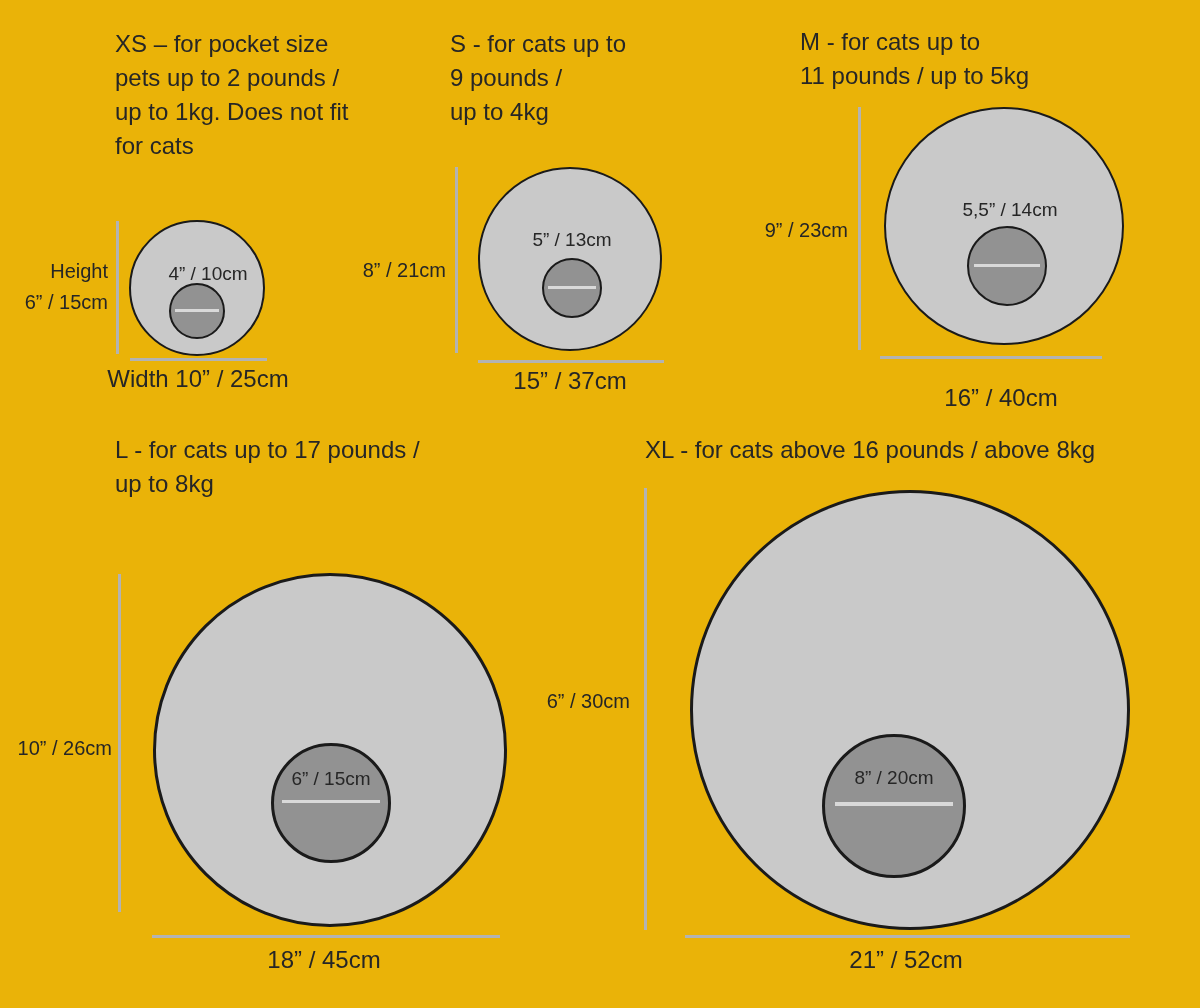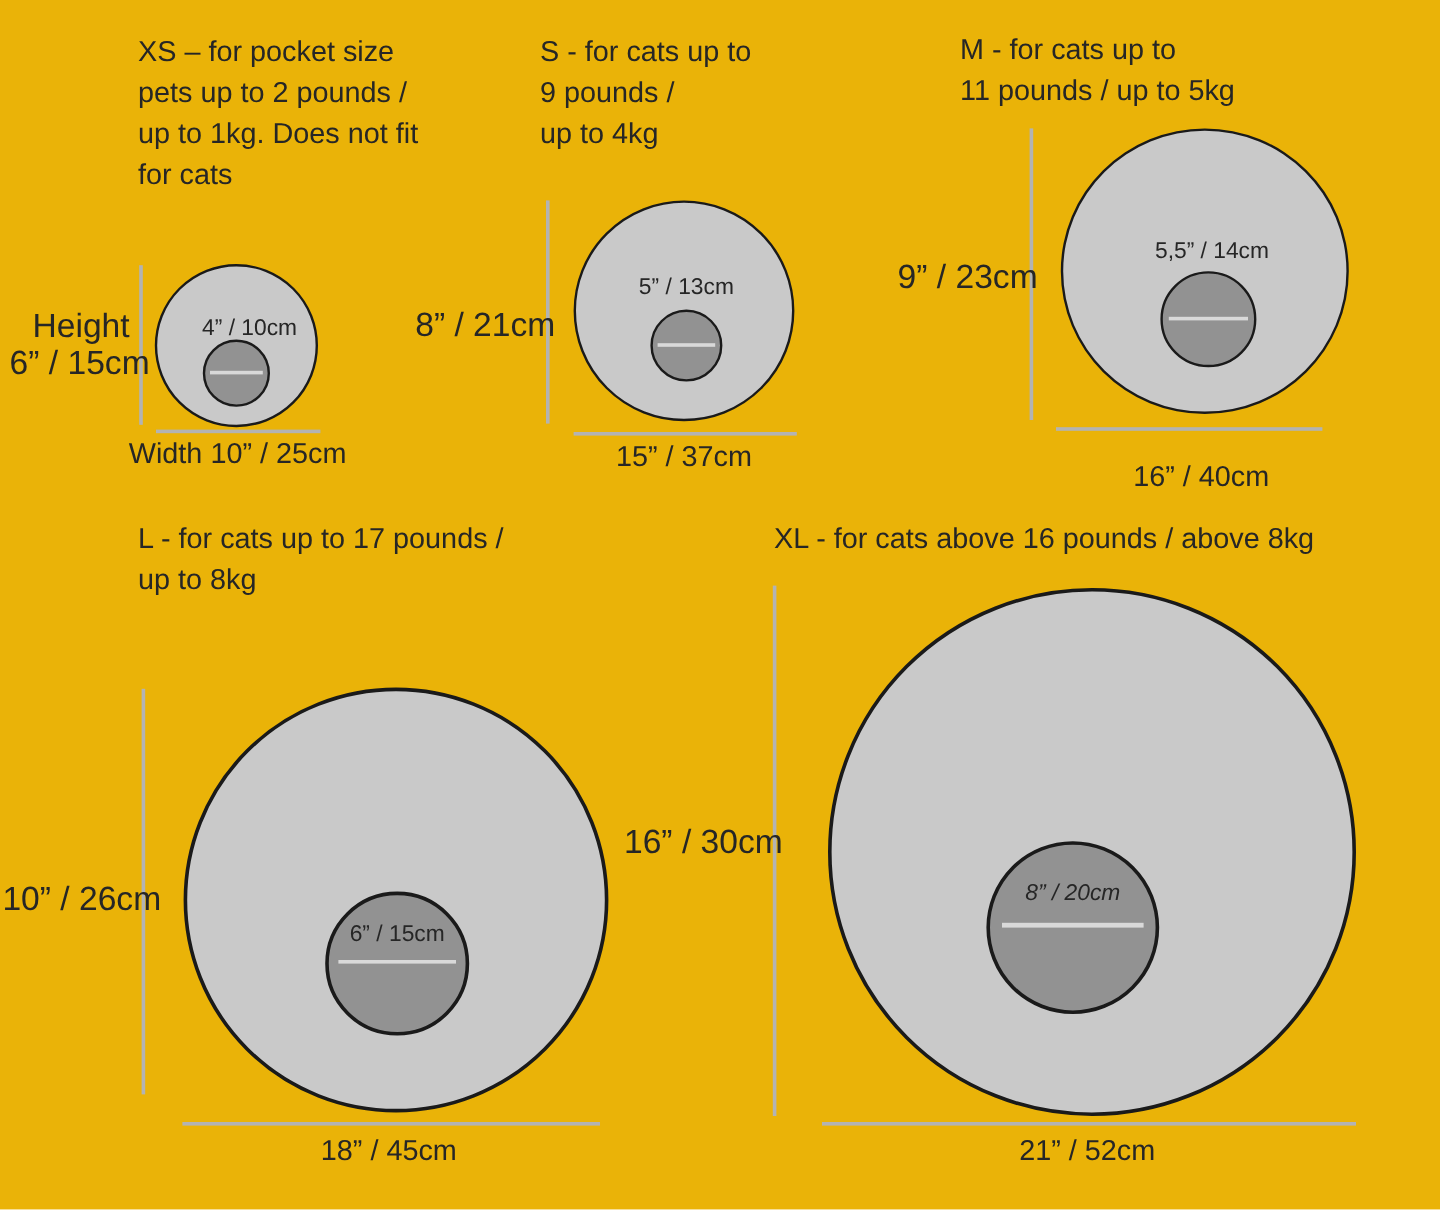--- a/index.html
+++ b/index.html
@@ -5,21 +5,21 @@
   html, body { margin:0; padding:0; background:#ffffff; }
   #canvas {
     position:relative;
     width:1200px; height:1008px;
     background:#eab308;
     font-family:"Liberation Sans", sans-serif;
     color:#262626;
     overflow:hidden;
   }
   .title { position:absolute; font-size:24px; line-height:34px; white-space:nowrap; }
-  .hlabel { position:absolute; font-size:28px; line-height:31px; white-space:nowrap; }
+  .hlabel { position:absolute; font-size:20px; line-height:31px; white-space:nowrap; }
   .wlabel { position:absolute; font-size:24px; text-align:center; white-space:nowrap; }
   .elabel { position:absolute; font-size:19px; text-align:center; white-space:nowrap; }
   .vline { position:absolute; width:3px; background:#b3b3b3; }
   .wline { position:absolute; height:3px; background:#b3b3b3; }
   .outer {
     position:absolute; border-radius:50%;
     background:#c9c9c9; border:2px solid #1a1a1a; box-sizing:border-box;
   }
   .inner {
     position:absolute; border-radius:50%;
@@ -70,21 +70,21 @@
   .l .inner .divider { top:54px; }
   .l .inner .elabel-in { top:22px; }
   .l .wline  { left:152px; top:935px; width:348px; }
   .l .wlabel { left:224px; top:946px; width:200px; }
 
   
   .xl .title  { left:645px; top:433px; }
   .xl .vline  { left:644px; top:488px; height:442px; }
   .xl .hlabel { left:520px; top:686px; width:110px; text-align:right; }
   .xl .outer  { left:690px; top:490px; width:440px; height:440px; border-width:3px; }
-  .xl .inner  { left:822px; top:701px; width:144px; height:144px; border-width:3px;font-style:italic; }
+  .xl .inner  { left:822px; top:734px; width:144px; height:144px; border-width:3px; }
   .xl .inner .divider { top:65px; height:4px; }
   .xl .inner .elabel-in { top:30px; }
   .xl .wline  { left:685px; top:935px; width:445px; }
   .xl .wlabel { left:806px; top:946px; width:200px; }
 </style>
 </head>
 <body>
 
 <div id="canvas">
 
@@ -156,21 +156,21 @@
     </div>
     <div class="wline"></div>
     <div class="wlabel">18” / 45cm</div>
   </div>
 
   <div class="xl">
     <div class="title">
       <div>XL - for cats above 16 pounds / above 8kg</div>
     </div>
     <div class="vline"></div>
-    <div class="hlabel">16” / 30cm</div>
+    <div class="hlabel">6” / 30cm</div>
     <div class="outer"></div>
     <div class="inner">
       <div class="elabel-in">8” / 20cm</div>
       <div class="divider"></div>
     </div>
     <div class="wline"></div>
     <div class="wlabel">21” / 52cm</div>
   </div>
 
 </div>

